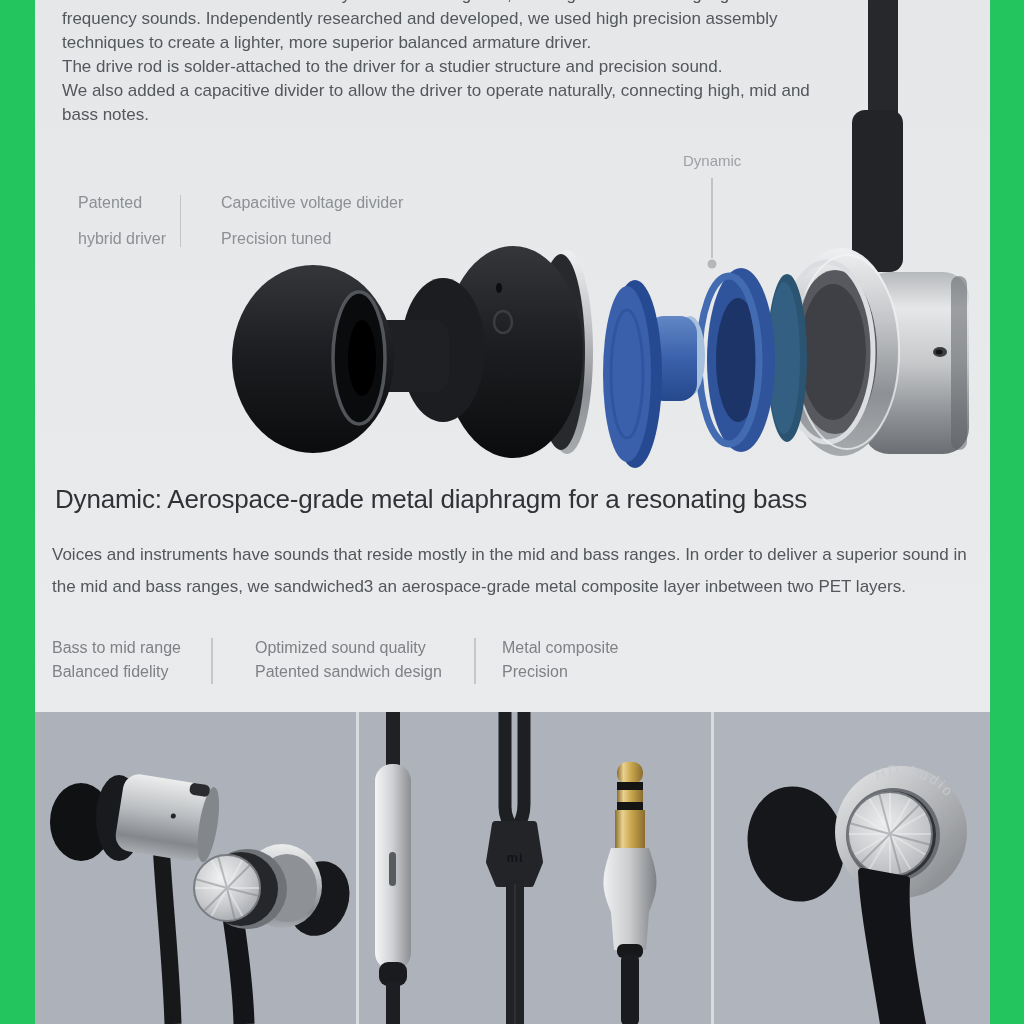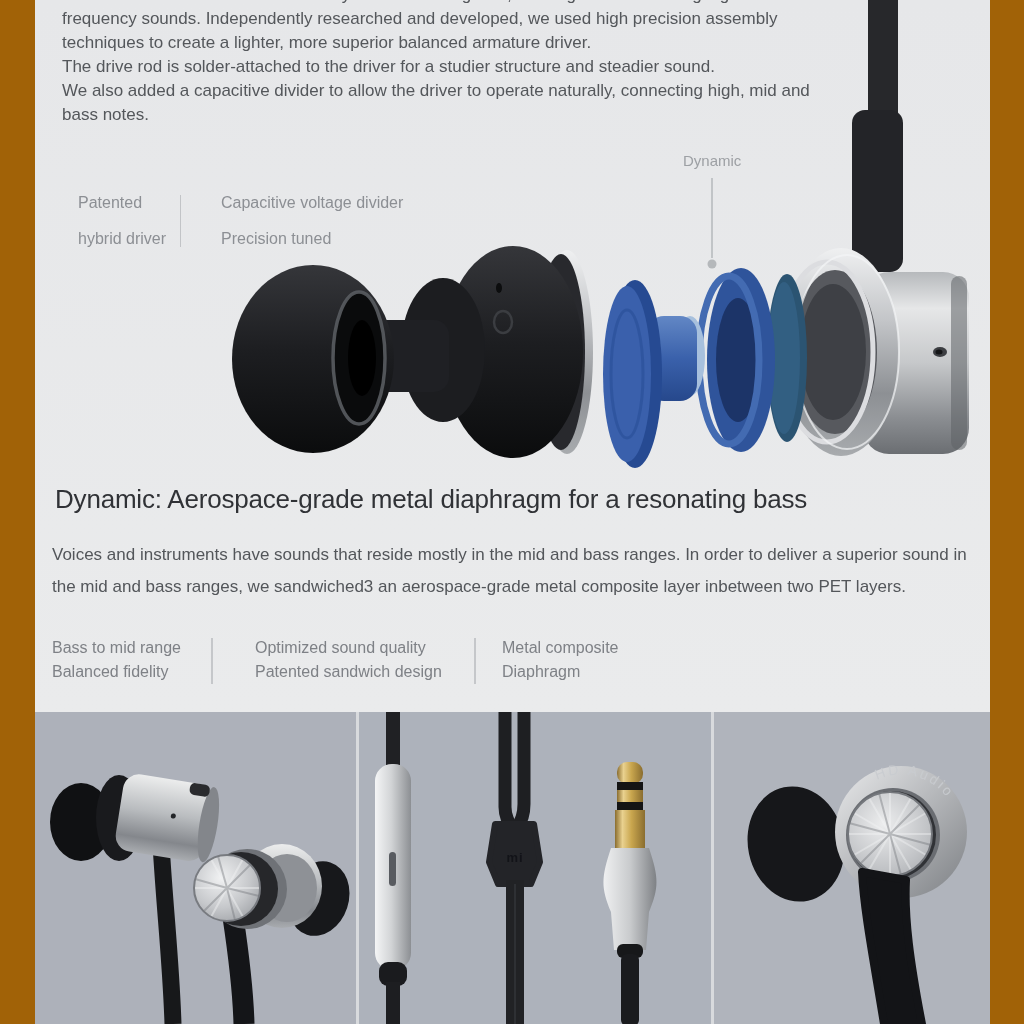--- a/index.html
+++ b/index.html
@@ -1,16 +1,16 @@
 <!DOCTYPE html>
 <html><head>
 <meta charset="utf-8">
 <style>
   html,body{margin:0;padding:0;background:#fff;}
-  .canvas{position:relative;width:1024px;height:1024px;background:#a16207;overflow:hidden;
+  .canvas{position:relative;width:1024px;height:1024px;background:#22c55e;overflow:hidden;
           font-family:"Liberation Sans", sans-serif;}
   .content{position:absolute;left:35px;top:0;width:955px;height:1024px;}
   
   .top-section{position:absolute;left:0;top:0;width:955px;height:712px;
                background:linear-gradient(#e6e7e9,#eaebec);overflow:hidden;}
   .intro{position:absolute;left:27px;top:-17px;width:905px;}
   .intro .line{font-size:17px;line-height:24px;color:#54575b;white-space:nowrap;}
   .callout-col{position:absolute;width:260px;}
   .callout-col .cl{position:absolute;left:16px;font-size:16px;color:#8c8f94;white-space:nowrap;}
   .cl.l1{top:0;} .cl.l2{top:36px;}
@@ -42,21 +42,21 @@
 
 <div class="canvas">
   <div class="content">
 
     <div class="top-section">
 
       <div class="intro">
         <div class="line">balanced armature driver is commonly used in hearing aids, and is great at delivering high</div>
         <div class="line">frequency sounds. Independently researched and developed, we used high precision assembly</div>
         <div class="line">techniques to create a lighter, more superior balanced armature driver.</div>
-        <div class="line">The drive rod is solder-attached to the driver for a studier structure and steadier sound.</div>
+        <div class="line">The drive rod is solder-attached to the driver for a studier structure and precision sound.</div>
         <div class="line">We also added a capacitive divider to allow the driver to operate naturally, connecting high, mid and</div>
         <div class="line">bass notes.</div>
       </div>
 
       <div class="callout-col" style="left:27px;top:194px;">
         <div class="cl l1">Patented</div>
         <div class="cl l2">hybrid driver</div>
       </div>
       <div class="callout-divider"></div>
       <div class="callout-col" style="left:170px;top:194px;">
@@ -159,21 +159,21 @@
           <div class="fl">Balanced fidelity</div>
         </div>
         <div class="feature-divider fdiv-1"></div>
         <div class="feature-col fcol-2">
           <div class="fl">Optimized sound quality</div>
           <div class="fl">Patented sandwich design</div>
         </div>
         <div class="feature-divider fdiv-2"></div>
         <div class="feature-col fcol-3">
           <div class="fl">Metal composite</div>
-          <div class="fl">Diaphragm</div>
+          <div class="fl">Precision</div>
         </div>
       </div>
     </div>
 
     <div class="bottom-row">
 
       <div class="panel p1">
         <svg width="321" height="312" viewBox="0 0 321 312">
           <defs>
             <linearGradient id="p1Body" x1="0" y1="0" x2="0" y2="1">

